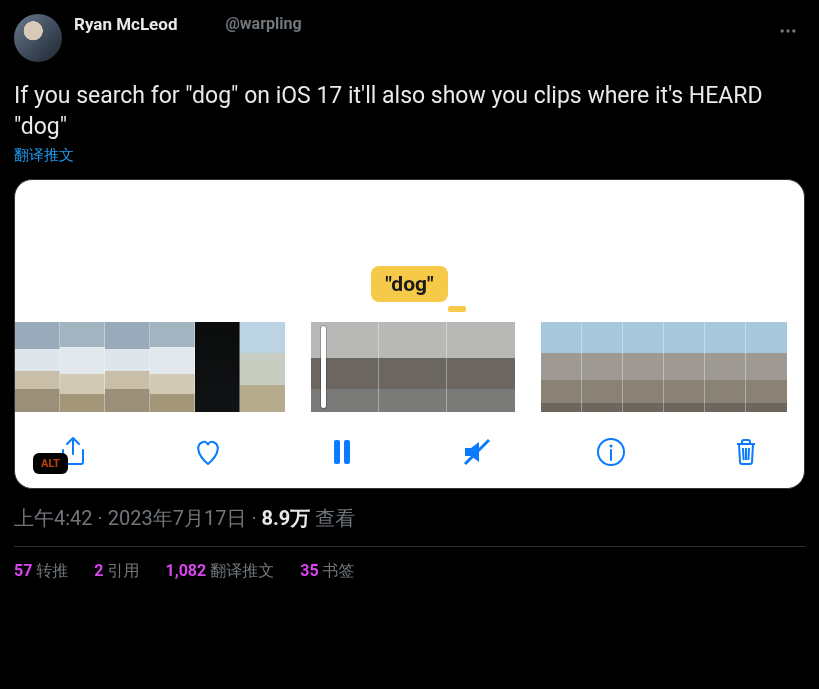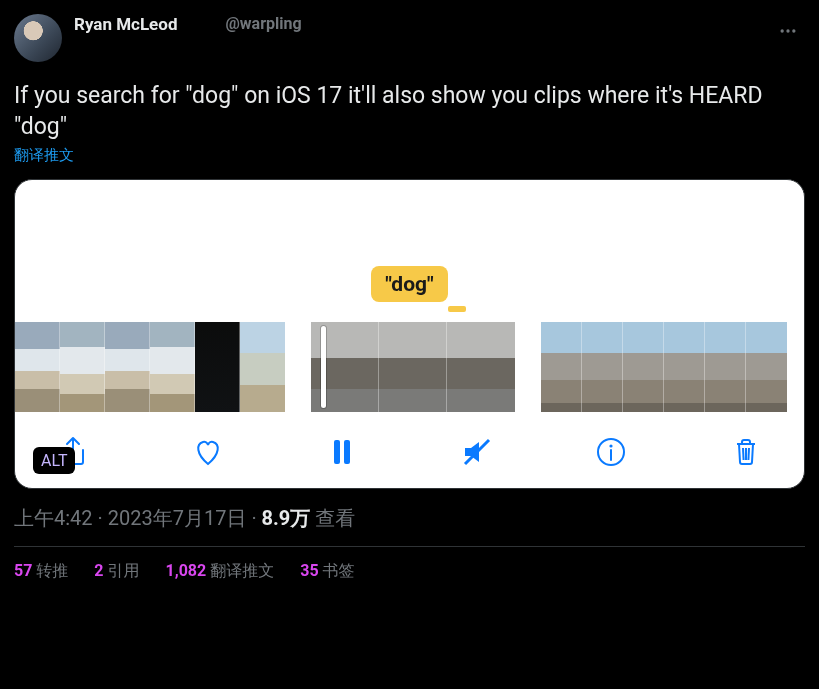--- a/index.html
+++ b/index.html
@@ -115,22 +115,22 @@
     cursor: pointer;
   }
   .tbtn svg { width: 36px; height: 36px; stroke: #0a7aff; fill: none; stroke-width: 2; }
   .tbtn.pause svg rect { fill: #0a7aff; stroke: none; }
   .tbtn.mute svg { stroke: #0a7aff; }
   .tbtn.mute svg .slash { stroke: #0a7aff; stroke-width: 3; fill:none; }
   .tbtn.mute svg .body { fill:#0a7aff; stroke:none; }
   .alt-badge {
     position: absolute;
     left: 18px; bottom: 14px;
-    background: #000; color: #c4b5fd;
-    font-weight: 400; font-size: 16px;
+    background: #000; color: #c2410c;
+    font-weight: 700; font-size: 11px;
     padding: 4px 8px; border-radius: 6px;
   }
   .meta {
     margin-top: 16px;
     color: #71767b;
     font-size: 20px;
   }
   .meta .views-num { color: #e7e9ea; font-weight: 700; }
   .divider {
     margin-top: 14px;

